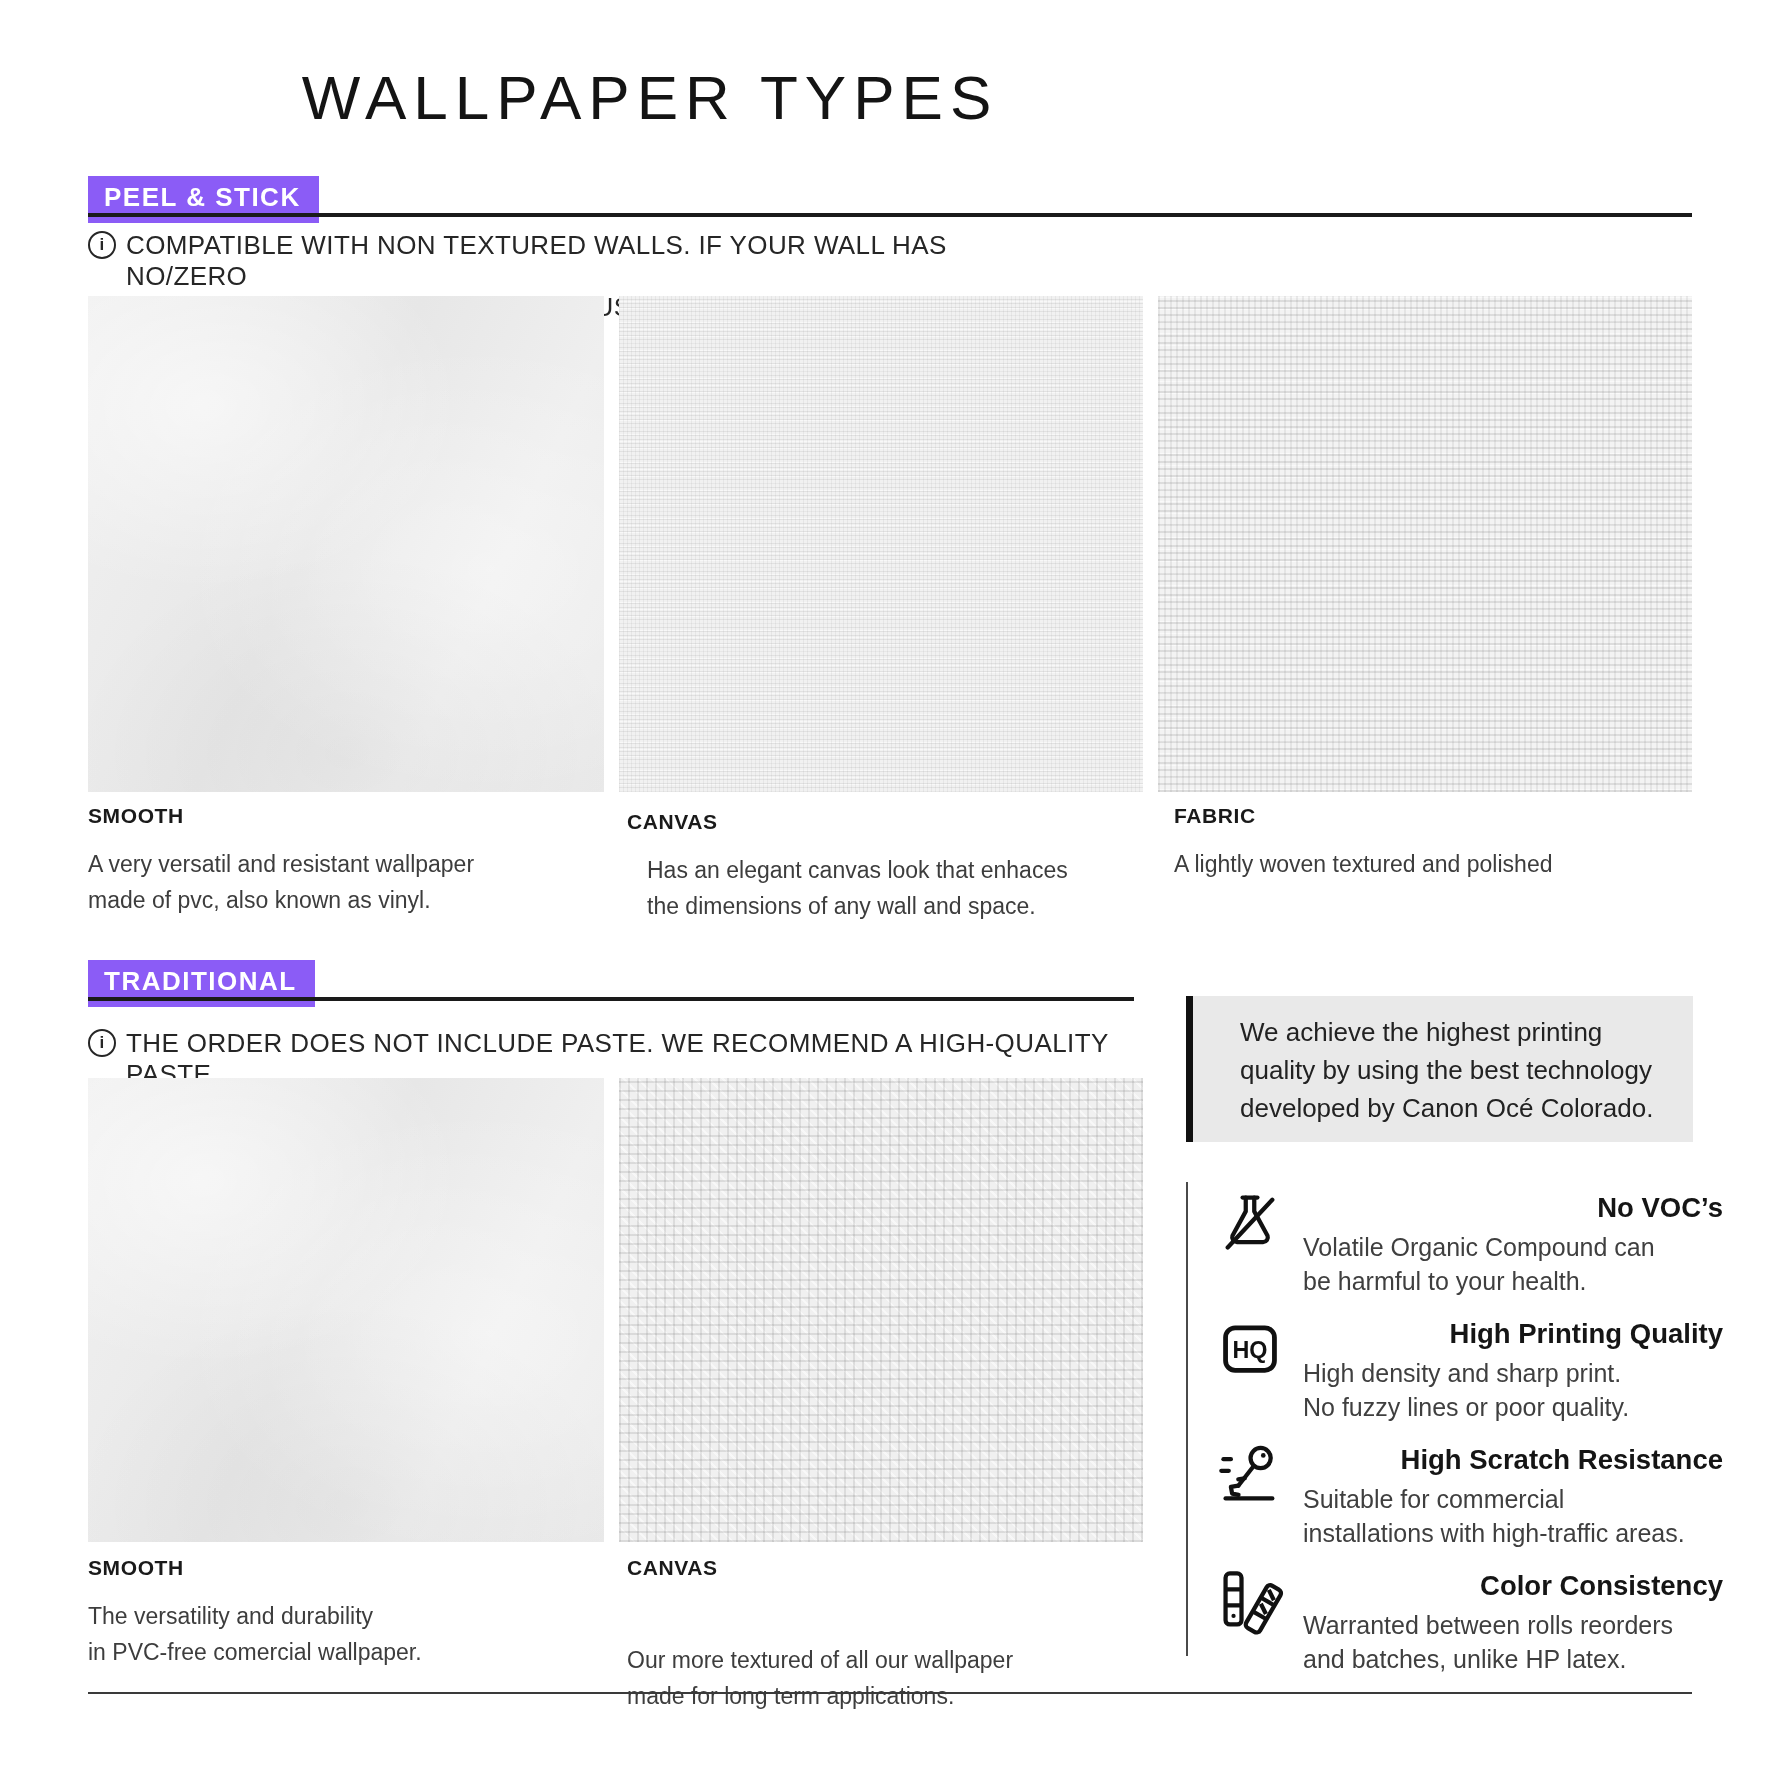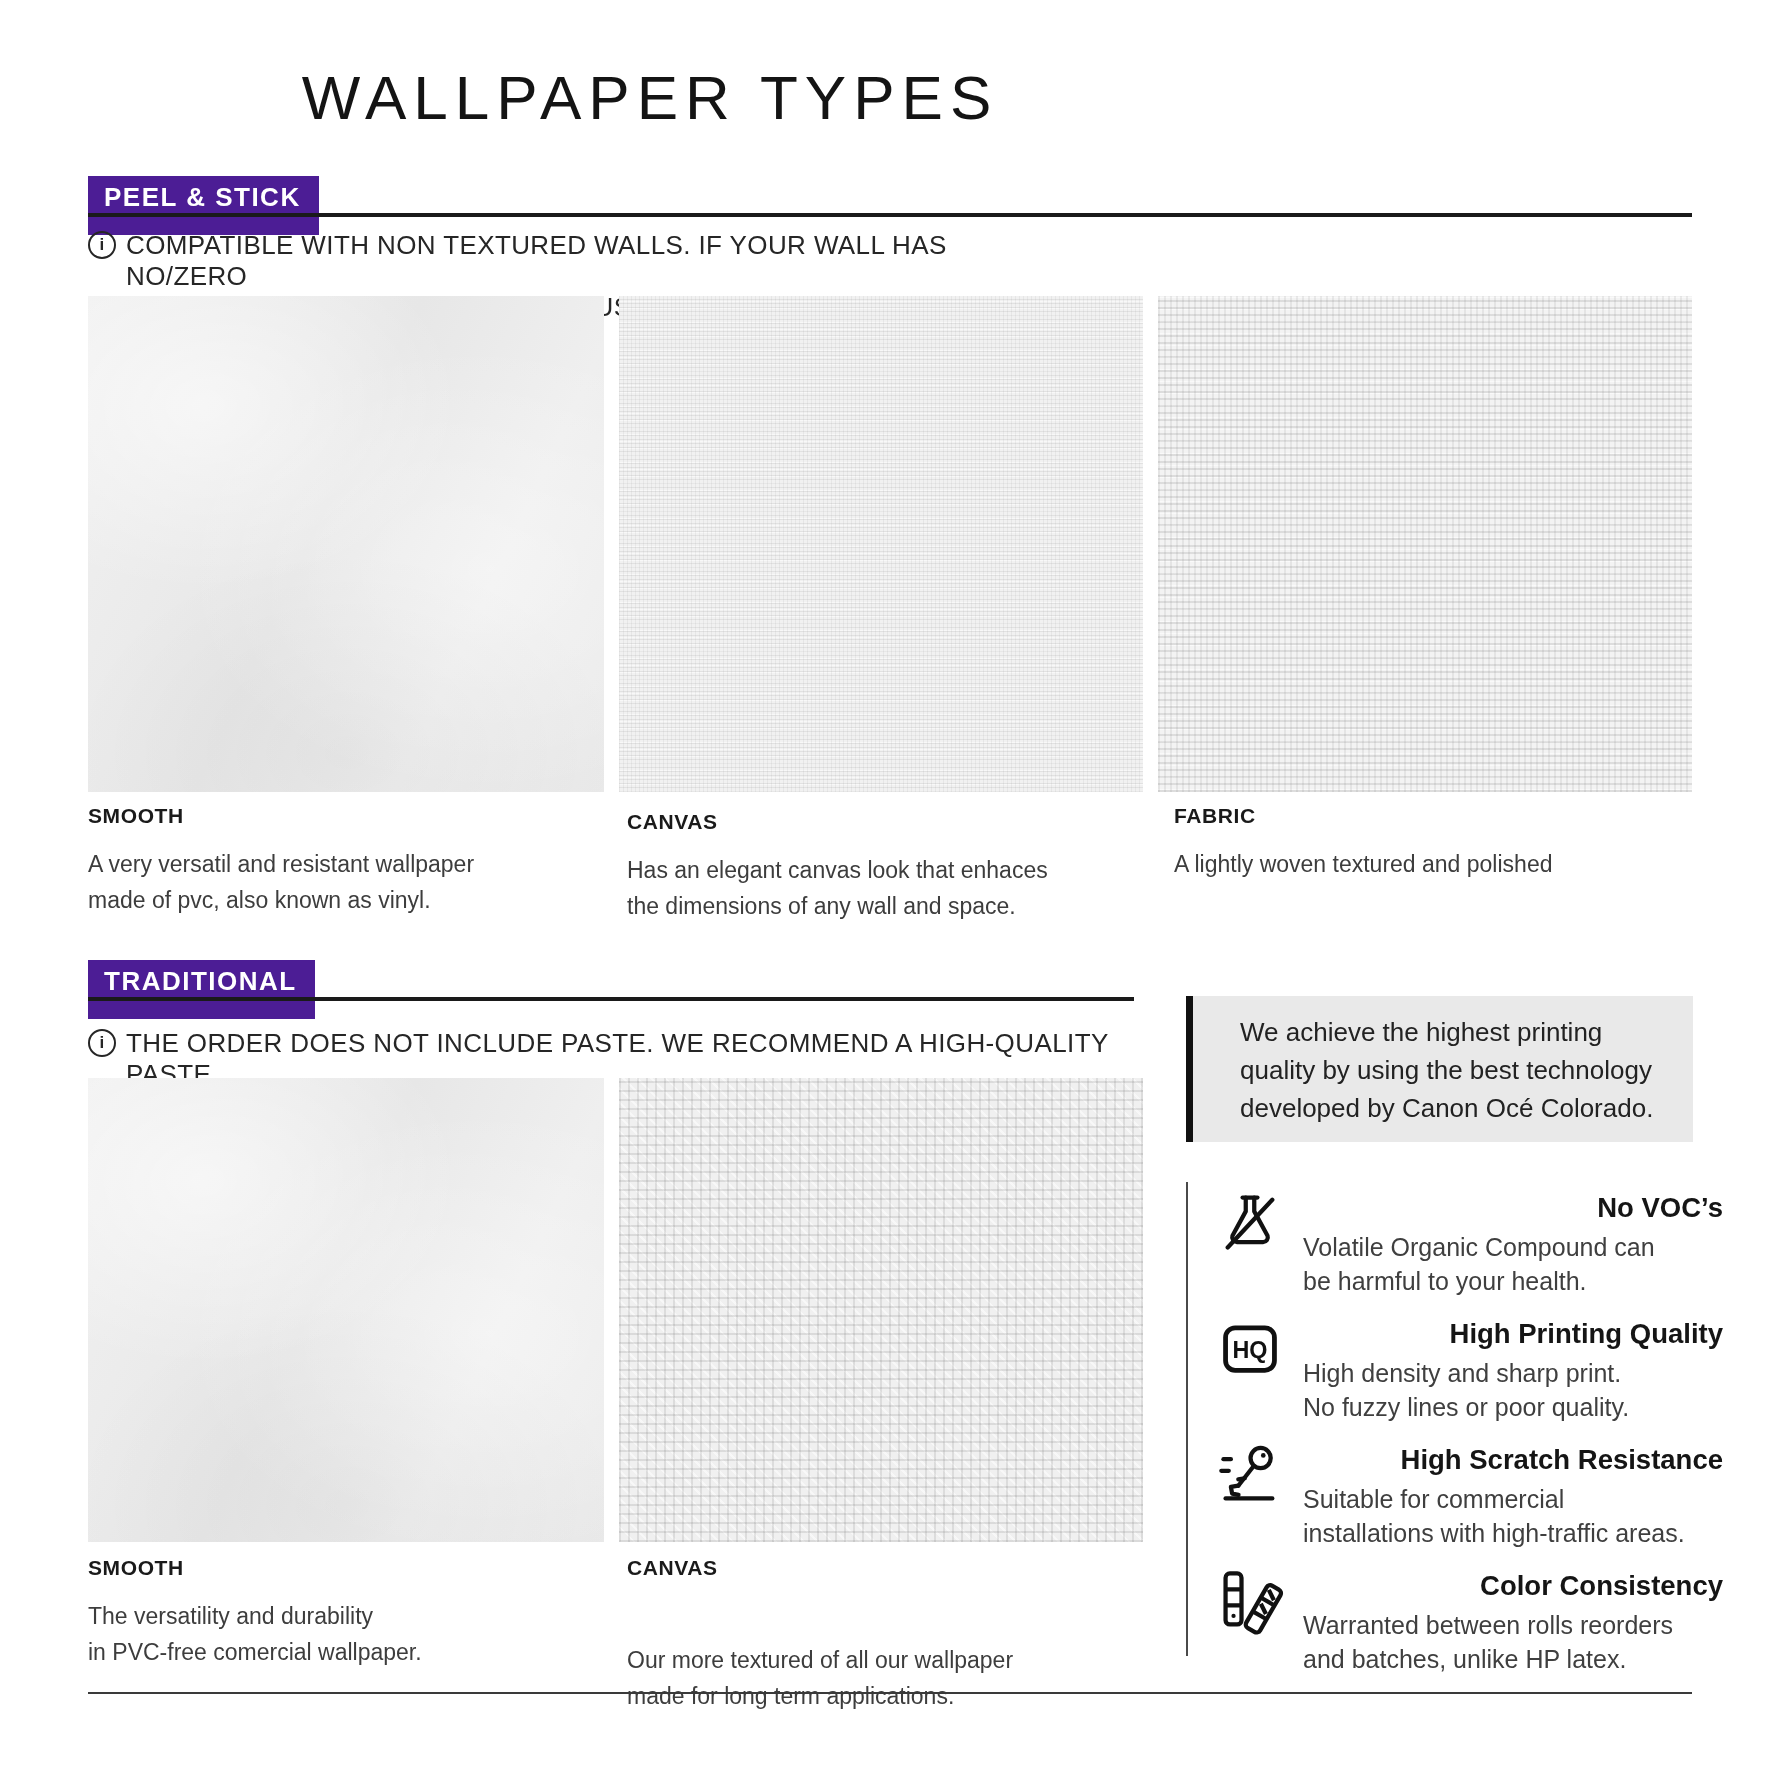--- a/index.html
+++ b/index.html
@@ -2,22 +2,22 @@
 <html><head>
 <meta charset="utf-8">
 <style>
   html,body{margin:0;padding:0;background:#ffffff;}
   .page{position:relative;width:1780px;height:1780px;background:#ffffff;overflow:hidden;
         font-family:"Liberation Sans",sans-serif;color:#1c1c1c;}
 
   .page-title{position:absolute;top:62px;left:88px;width:1124px;text-align:center;
               font-size:62px;font-weight:300;letter-spacing:7px;color:#141414;white-space:nowrap;}
 
-  .badge{position:absolute;background:#4c1d95;color:#ffffff;font-size:26px;font-weight:700;
-         letter-spacing:1.5px;padding:7px 18px 24px 16px;line-height:28px;}
+  .badge{position:absolute;background:#8b5cf6;color:#ffffff;font-size:26px;font-weight:700;
+         letter-spacing:1.5px;padding:7px 18px 12px 16px;line-height:28px;}
   .rule{position:absolute;background:#1a1a1a;height:4px;}
 
   .note{position:absolute;font-size:26px;letter-spacing:.4px;color:#262626;line-height:31px;}
   .note .note-row{display:flex;align-items:flex-start;}
   .info-circle{flex:0 0 auto;width:24px;height:24px;border:2px solid #262626;border-radius:50%;
                font-size:17px;line-height:24px;text-align:center;font-weight:600;margin:1px 10px 0 0;}
   .note-lines{display:block;}
 
   .swatch{position:absolute;}
   .tex-smooth{background-color:#ececec;
@@ -83,21 +83,21 @@
   <div class="swatch tex-canvas-fine" style="left:619px;top:296px;width:524px;height:496px;"></div>
   <div class="swatch tex-fabric-woven" style="left:1158px;top:296px;width:534px;height:496px;"></div>
 
   <div class="card-label" style="left:88px;top:804px;">SMOOTH</div>
   <div class="card-desc" style="left:88px;top:846px;width:520px;">
     <span>A very versatil and resistant wallpaper</span><br>
     <span>made of pvc, also known as vinyl.</span>
   </div>
 
   <div class="card-label" style="left:627px;top:810px;">CANVAS</div>
-  <div class="card-desc" style="left:627px;top:852px;width:530px;">
+  <div class="card-desc" style="left:647px;top:852px;width:530px;">
     <span>Has an elegant canvas look that enhaces</span><br>
     <span>the dimensions of any wall and space.</span>
   </div>
 
   <div class="card-label" style="left:1174px;top:804px;">FABRIC</div>
   <div class="card-desc" style="left:1174px;top:846px;width:540px;">
     <span>A lightly woven textured and polished</span><br>
   </div>
 
   <div class="badge" style="left:88px;top:960px;">TRADITIONAL</div>

